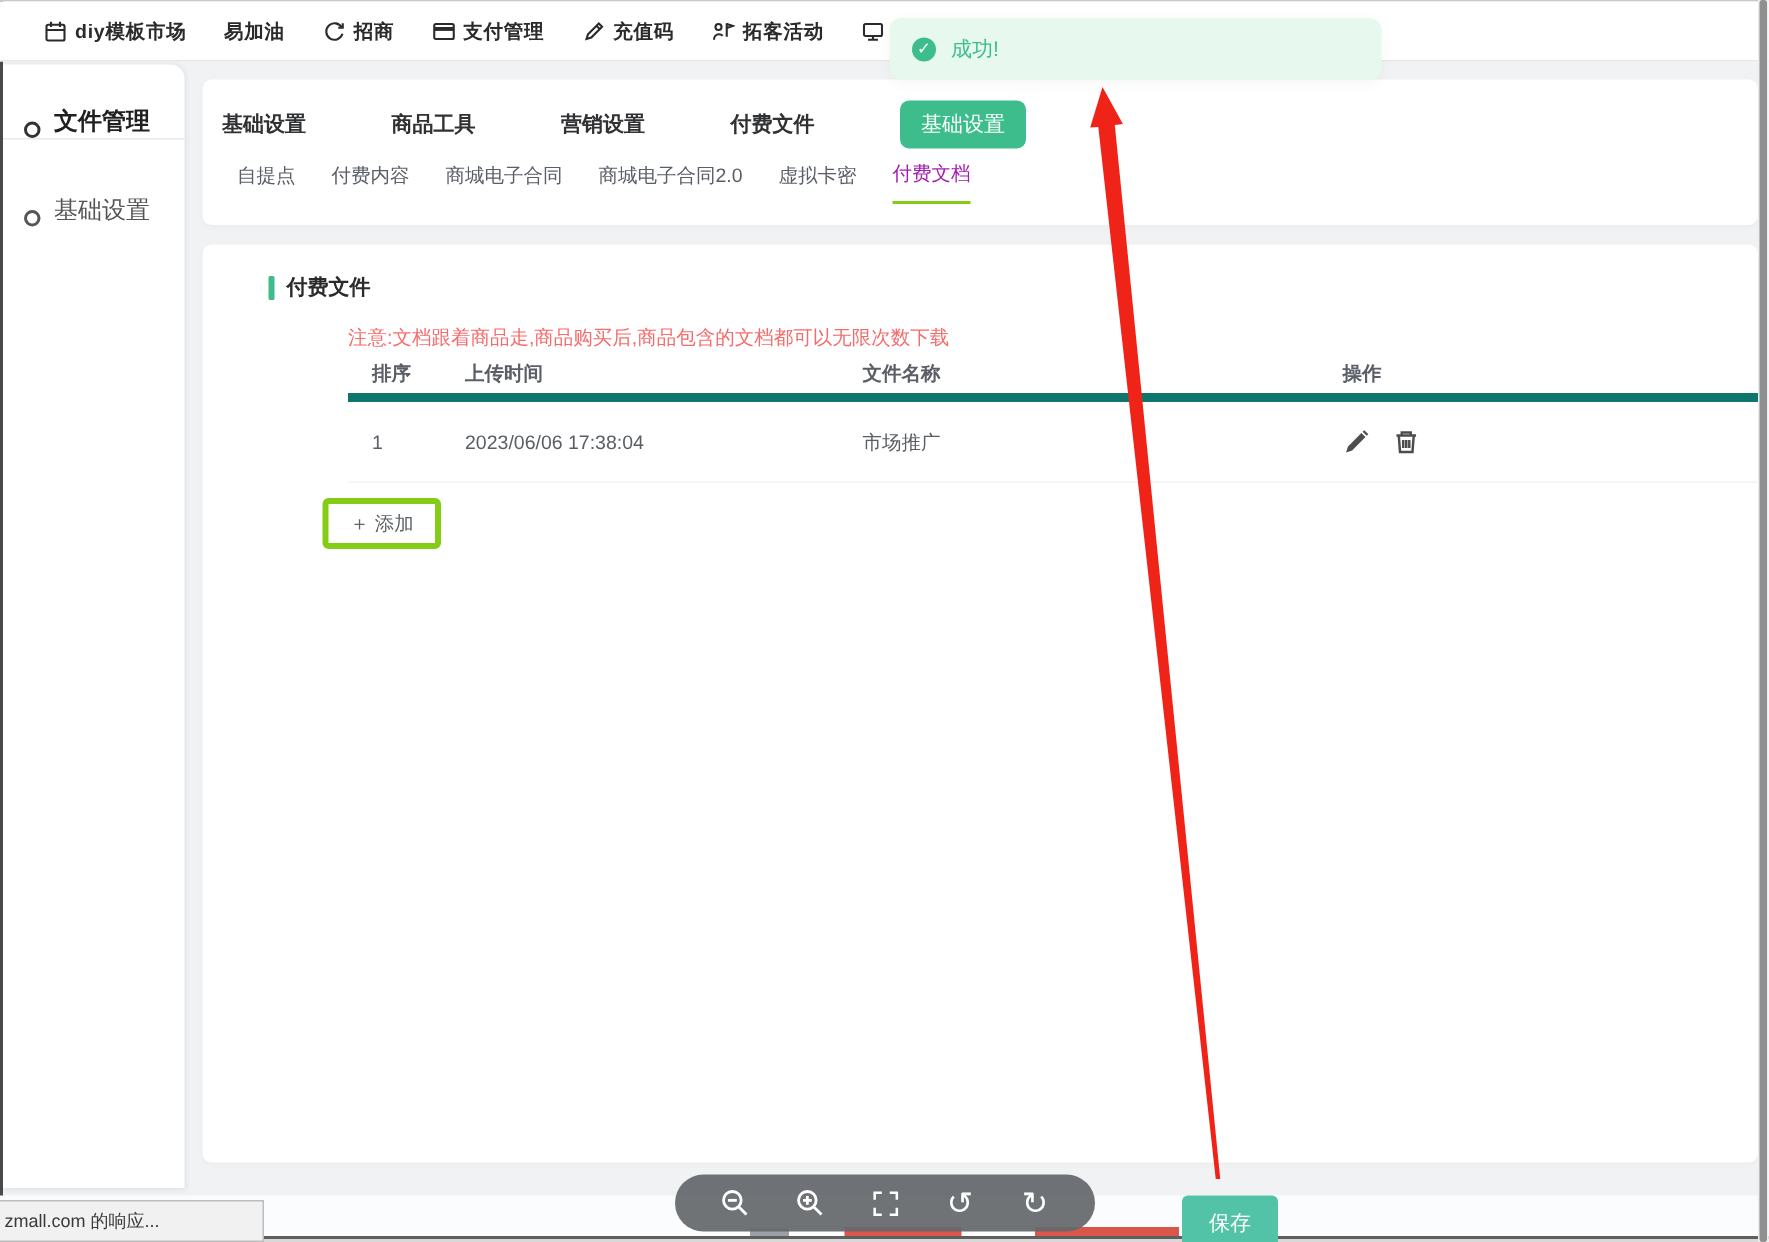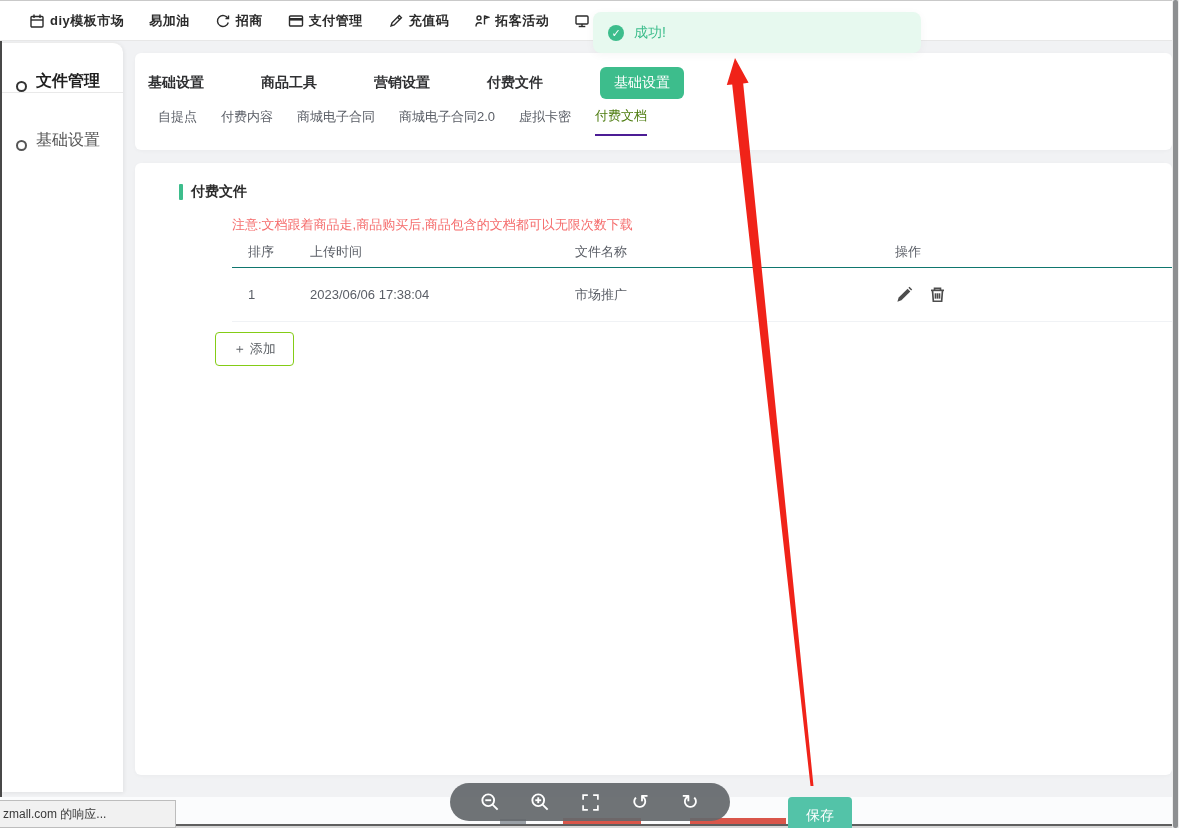--- a/index.html
+++ b/index.html
@@ -55,41 +55,41 @@
     position:absolute; left:135px; top:53px; width:1037px; height:97px;
     background:#fff; border-radius:6px; box-shadow:0 1px 4px rgba(0,0,0,.03); z-index:6;
   }
   .main-tabs { display:flex; align-items:center; gap:57px; padding:14px 0 0 13px; height:46px; }
   .main-tab { font-size:14px; font-weight:700; color:#303133; cursor:pointer; padding:7px 0; }
   .main-tab.active {
     background:#3dbd8c; color:#fff; border-radius:6px; padding:7px 14px; font-weight:400;
   }
   .sub-tabs { display:flex; align-items:center; gap:24px; padding:8px 0 0 23px; }
   .sub-tab { font-size:13px; color:#5a5e66; cursor:pointer; padding-bottom:9px; }
-  .sub-tab.active { color:#4d7c0f; border-bottom:2px solid #4c1d95; }
+  .sub-tab.active { color:#a21caf; border-bottom:2px solid #84cc16; }
   .content-panel {
     position:absolute; left:135px; top:163px; width:1037px; height:612px;
     background:#fff; border-radius:6px; box-shadow:0 1px 4px rgba(0,0,0,.03); z-index:6;
   }
   .section-head { position:absolute; left:13px; top:20px; display:flex; align-items:center; gap:8px;margin-left:31px; }
   .green-bar { width:4px; height:16px; background:#3dbd8c; border-radius:1px; }
   .section-title { font-size:14px; font-weight:700; color:#2b2b2b; }
   .note { position:absolute; left:97px; top:53px; font-size:13px; color:#f56c6c; }
   
   .table { position:absolute; left:97px; top:73px; right:0; }
   .t-head, .t-row { display:grid; grid-template-columns:78px 265px 320px 1fr; align-items:center; }
-  .t-head { height:32px; border-bottom:1px solid #0f766e; font-weight:400; color:#5a5e66; }
+  .t-head { height:32px; border-bottom:6px solid #0f766e; font-weight:700; color:#5a5e66; }
   .t-row  { height:54px; border-bottom:1px solid #f0f2f5; color:#5a5e66; }
   .c1 { padding-left:16px; }
   .ops { display:flex; gap:14px; align-items:center; }
   .op-ico { width:19px; height:19px; cursor:pointer; display:inline-flex; }
   .op-ico svg { width:19px; height:19px; }
   .add-btn {
     position:absolute; left:80px; top:169px; width:79px; height:34px;
-    border:1px solid #84cc16; border-radius:4px; background:#fff;
+    border:4px solid #84cc16; border-radius:4px; background:#fff;
     color:#5f6368; font-size:13px; cursor:pointer; font-family:inherit;
   }
   
   .arrow-svg { position:absolute; left:0; top:0; width:1179px; height:828px; z-index:50; pointer-events:none; }
   
   .footer-white { position:absolute; left:0; top:797px; width:1179px; height:27px; background:#fbfcfd; z-index:7; }
   .frag { position:absolute; z-index:8; }
   .dark-line { position:absolute; left:0; top:824px; width:1179px; height:2px; background:#5f5f5f; z-index:9; }
   .below-line { position:absolute; left:0; top:826px; width:1179px; height:2px; background:#d8d8d8; z-index:9; }
   .viewer-toolbar {

